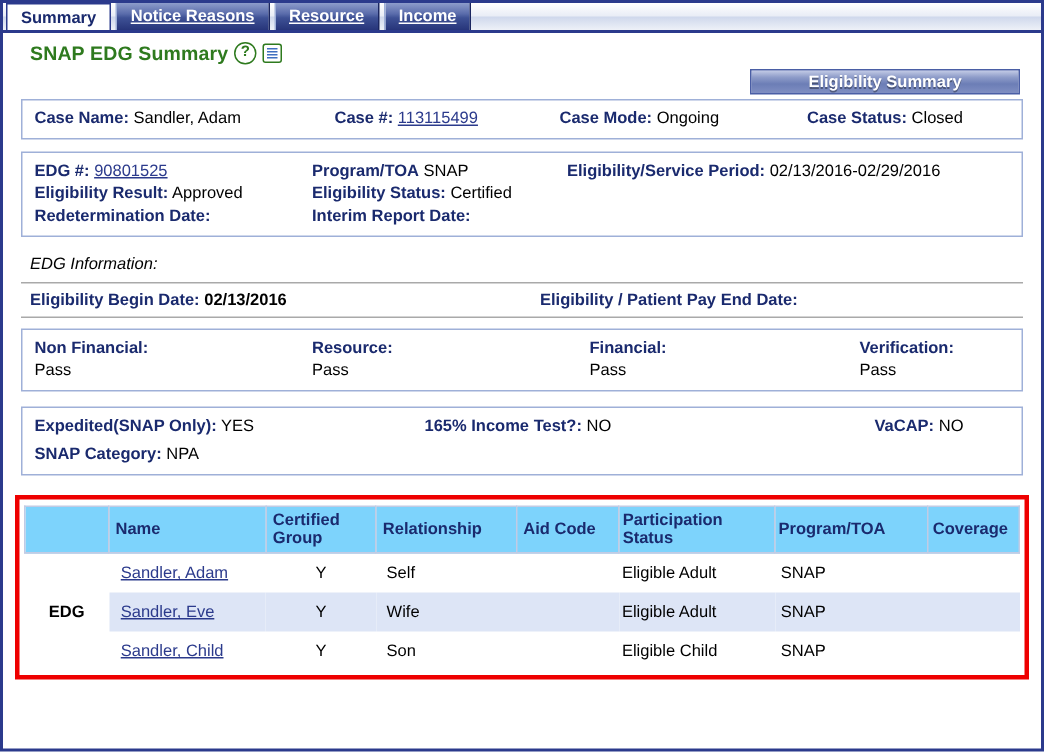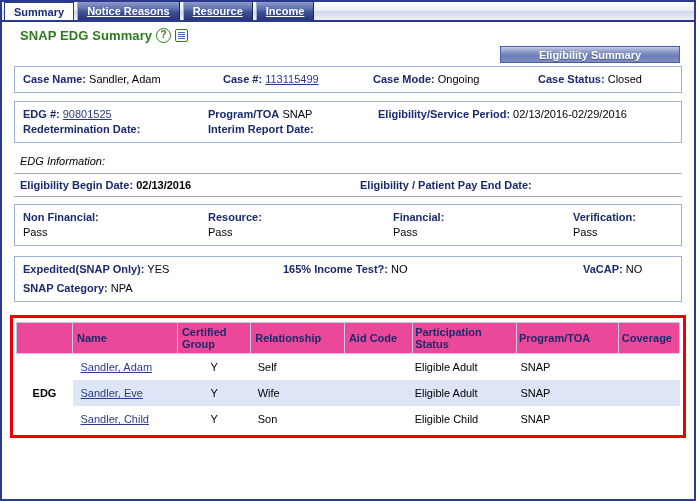--- a/index.html
+++ b/index.html
@@ -198,21 +198,21 @@
     padding: 4px 3px 3px 3px;
     background: #ffffff;
   }
   table.edg {
     border-collapse: collapse;
     width: 100%;
     table-layout: fixed;
     font-size: 11px;
   }
   table.edg th {
-    background: #ec4899;
+    background: #7dd3fc;
     color: #1a2a6e;
     font-weight: bold;
     font-size: 11px;
     text-align: left;
     padding: 3px 4px;
     border: 1px solid #c2cbe4;
     vertical-align: middle;
     height: 30px;
     box-sizing: border-box;
   }
@@ -279,20 +279,29 @@
       <div class="row">
         <span class="field" style="width:185px;">
           <span class="lbl">EDG #:</span>
           <span class="link">90801525</span>
         </span><span class="field" style="width:170px;">
           <span class="lbl">Program/TOA</span>
           <span class="val">SNAP</span>
         </span><span class="field">
           <span class="lbl">Eligibility/Service Period:</span>
           <span class="val">02/13/2016-02/29/2016</span>
+        </span>
+      </div>
+      <div class="row">
+        <span class="field" style="width:185px;">
+          <span class="lbl">Eligibility Result:</span>
+          <span class="val">Approved</span>
+        </span><span class="field" style="width:170px;">
+          <span class="lbl">Eligibility Status:</span>
+          <span class="val">Certified</span>
         </span>
       </div>
       <div class="row">
         <span class="field" style="width:185px;">
           <span class="lbl">Redetermination Date:</span>
           <span class="val"></span>
         </span><span class="field" style="width:170px;">
           <span class="lbl">Interim Report Date:</span>
           <span class="val"></span>
         </span>

